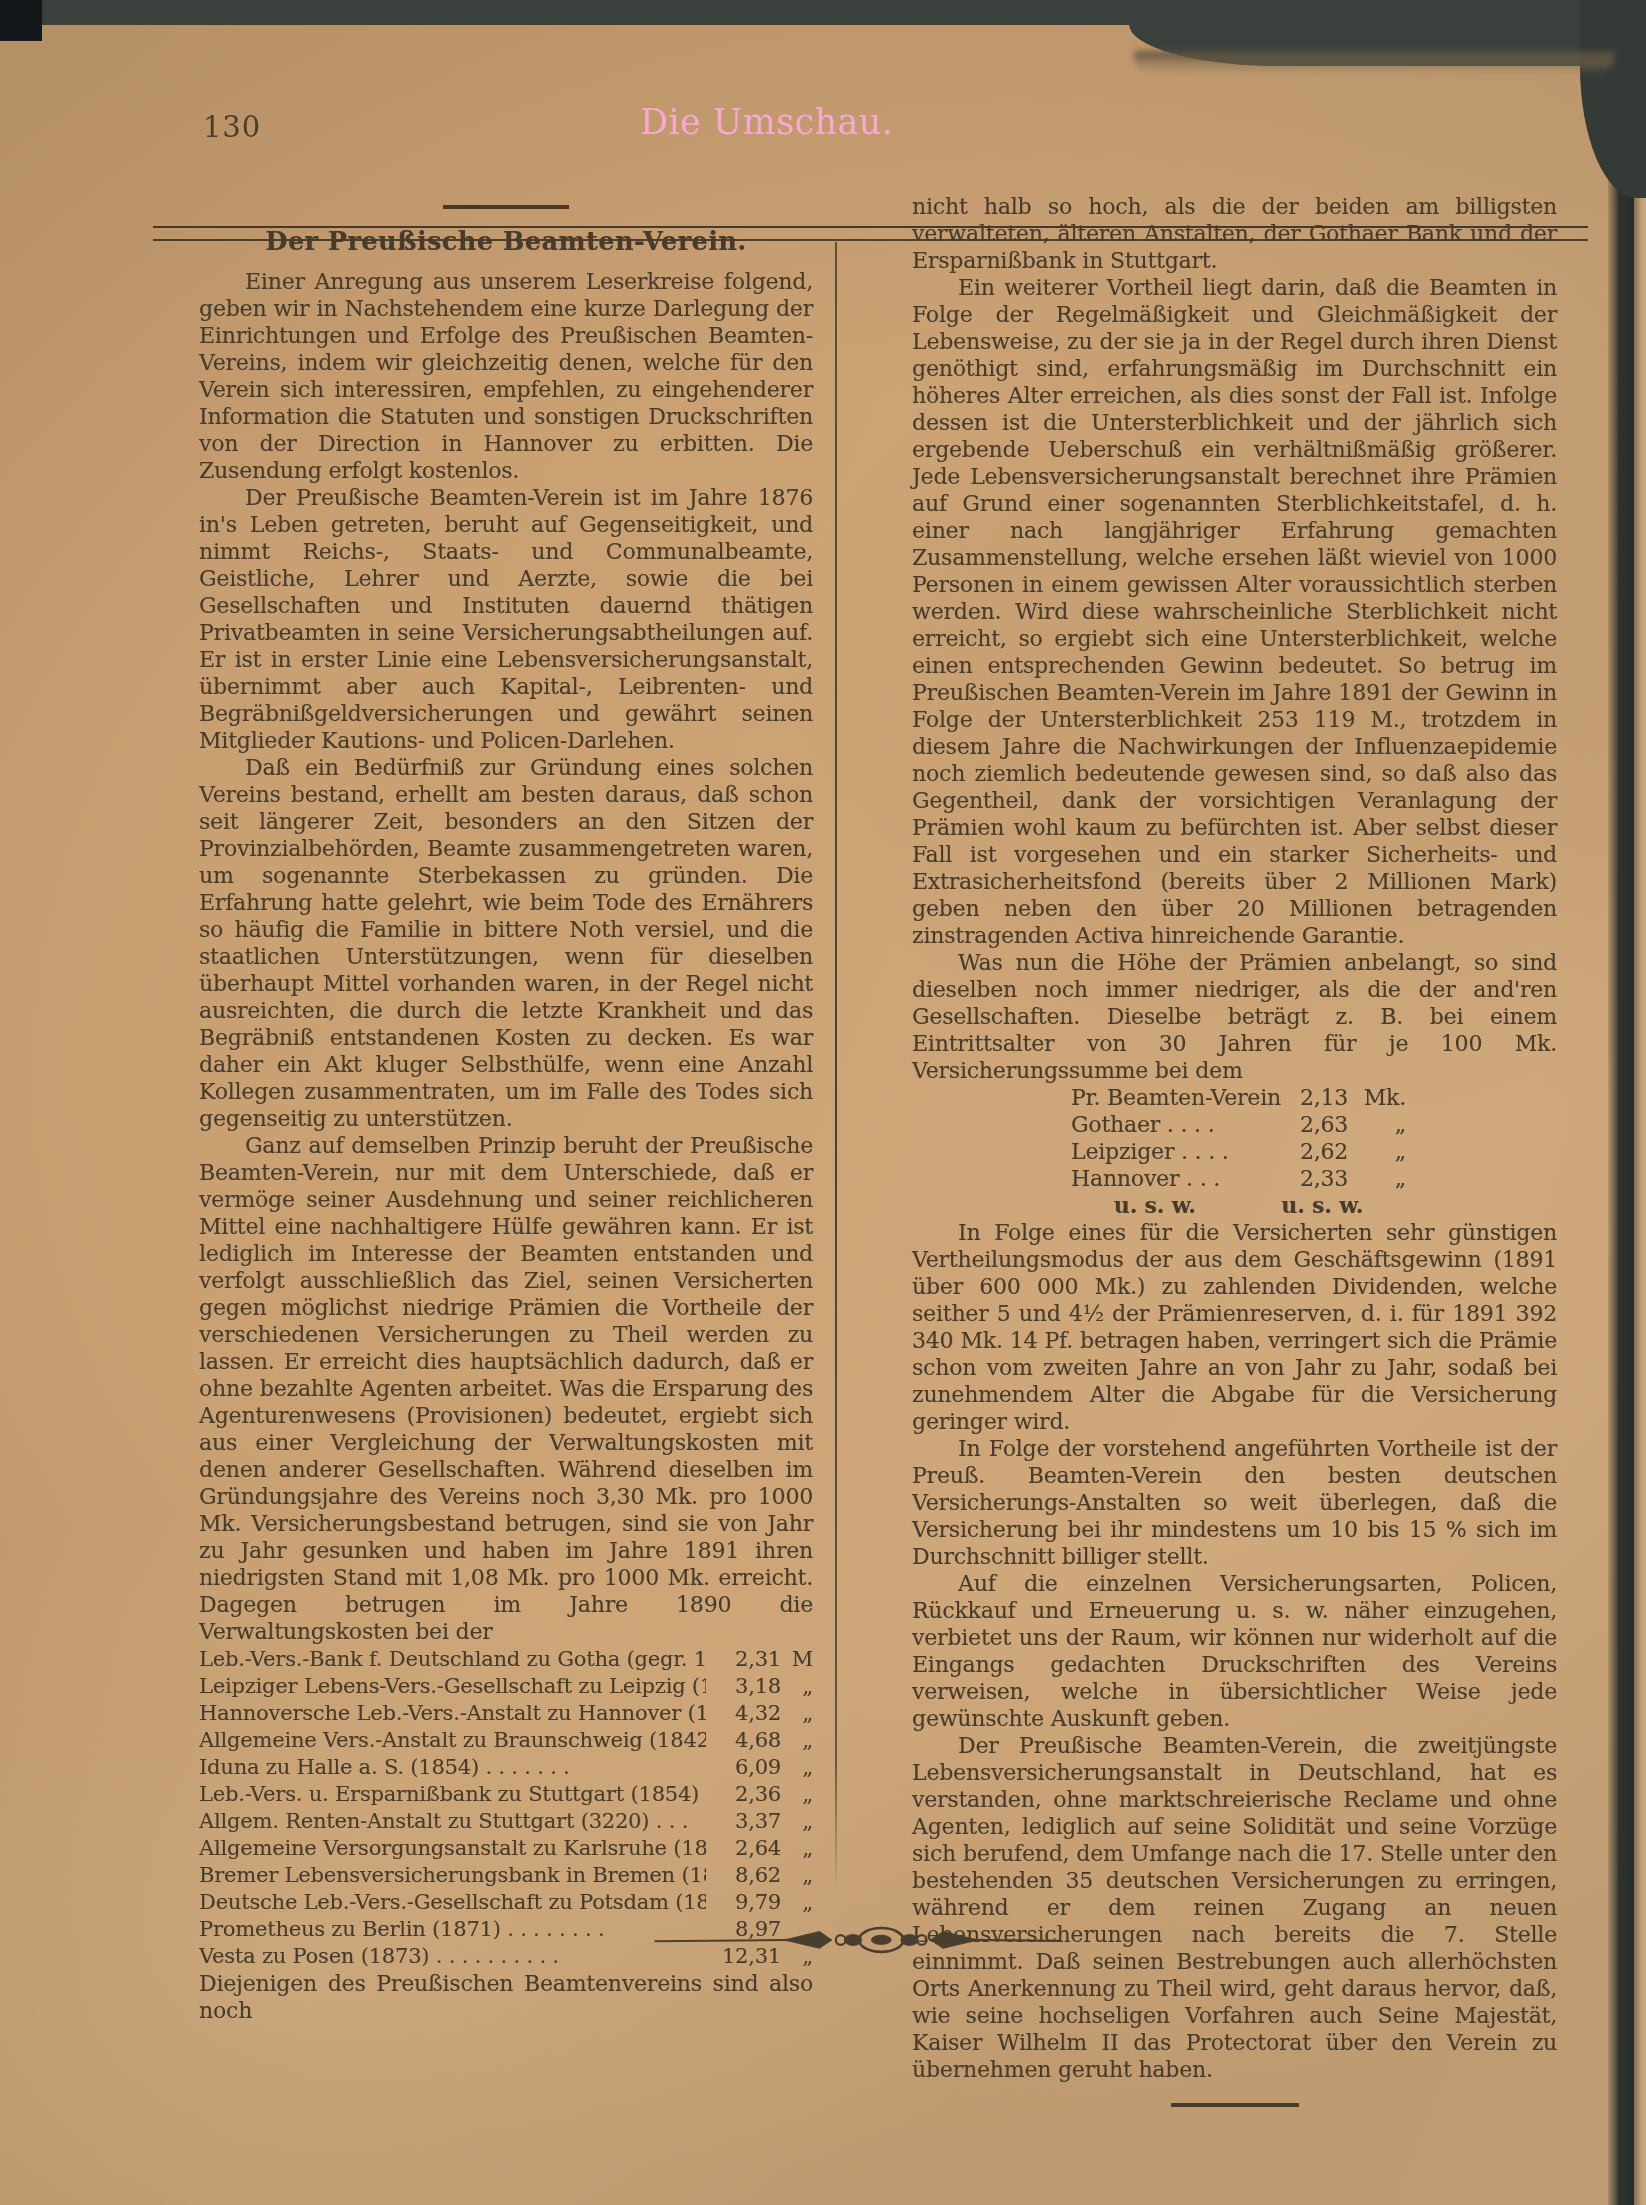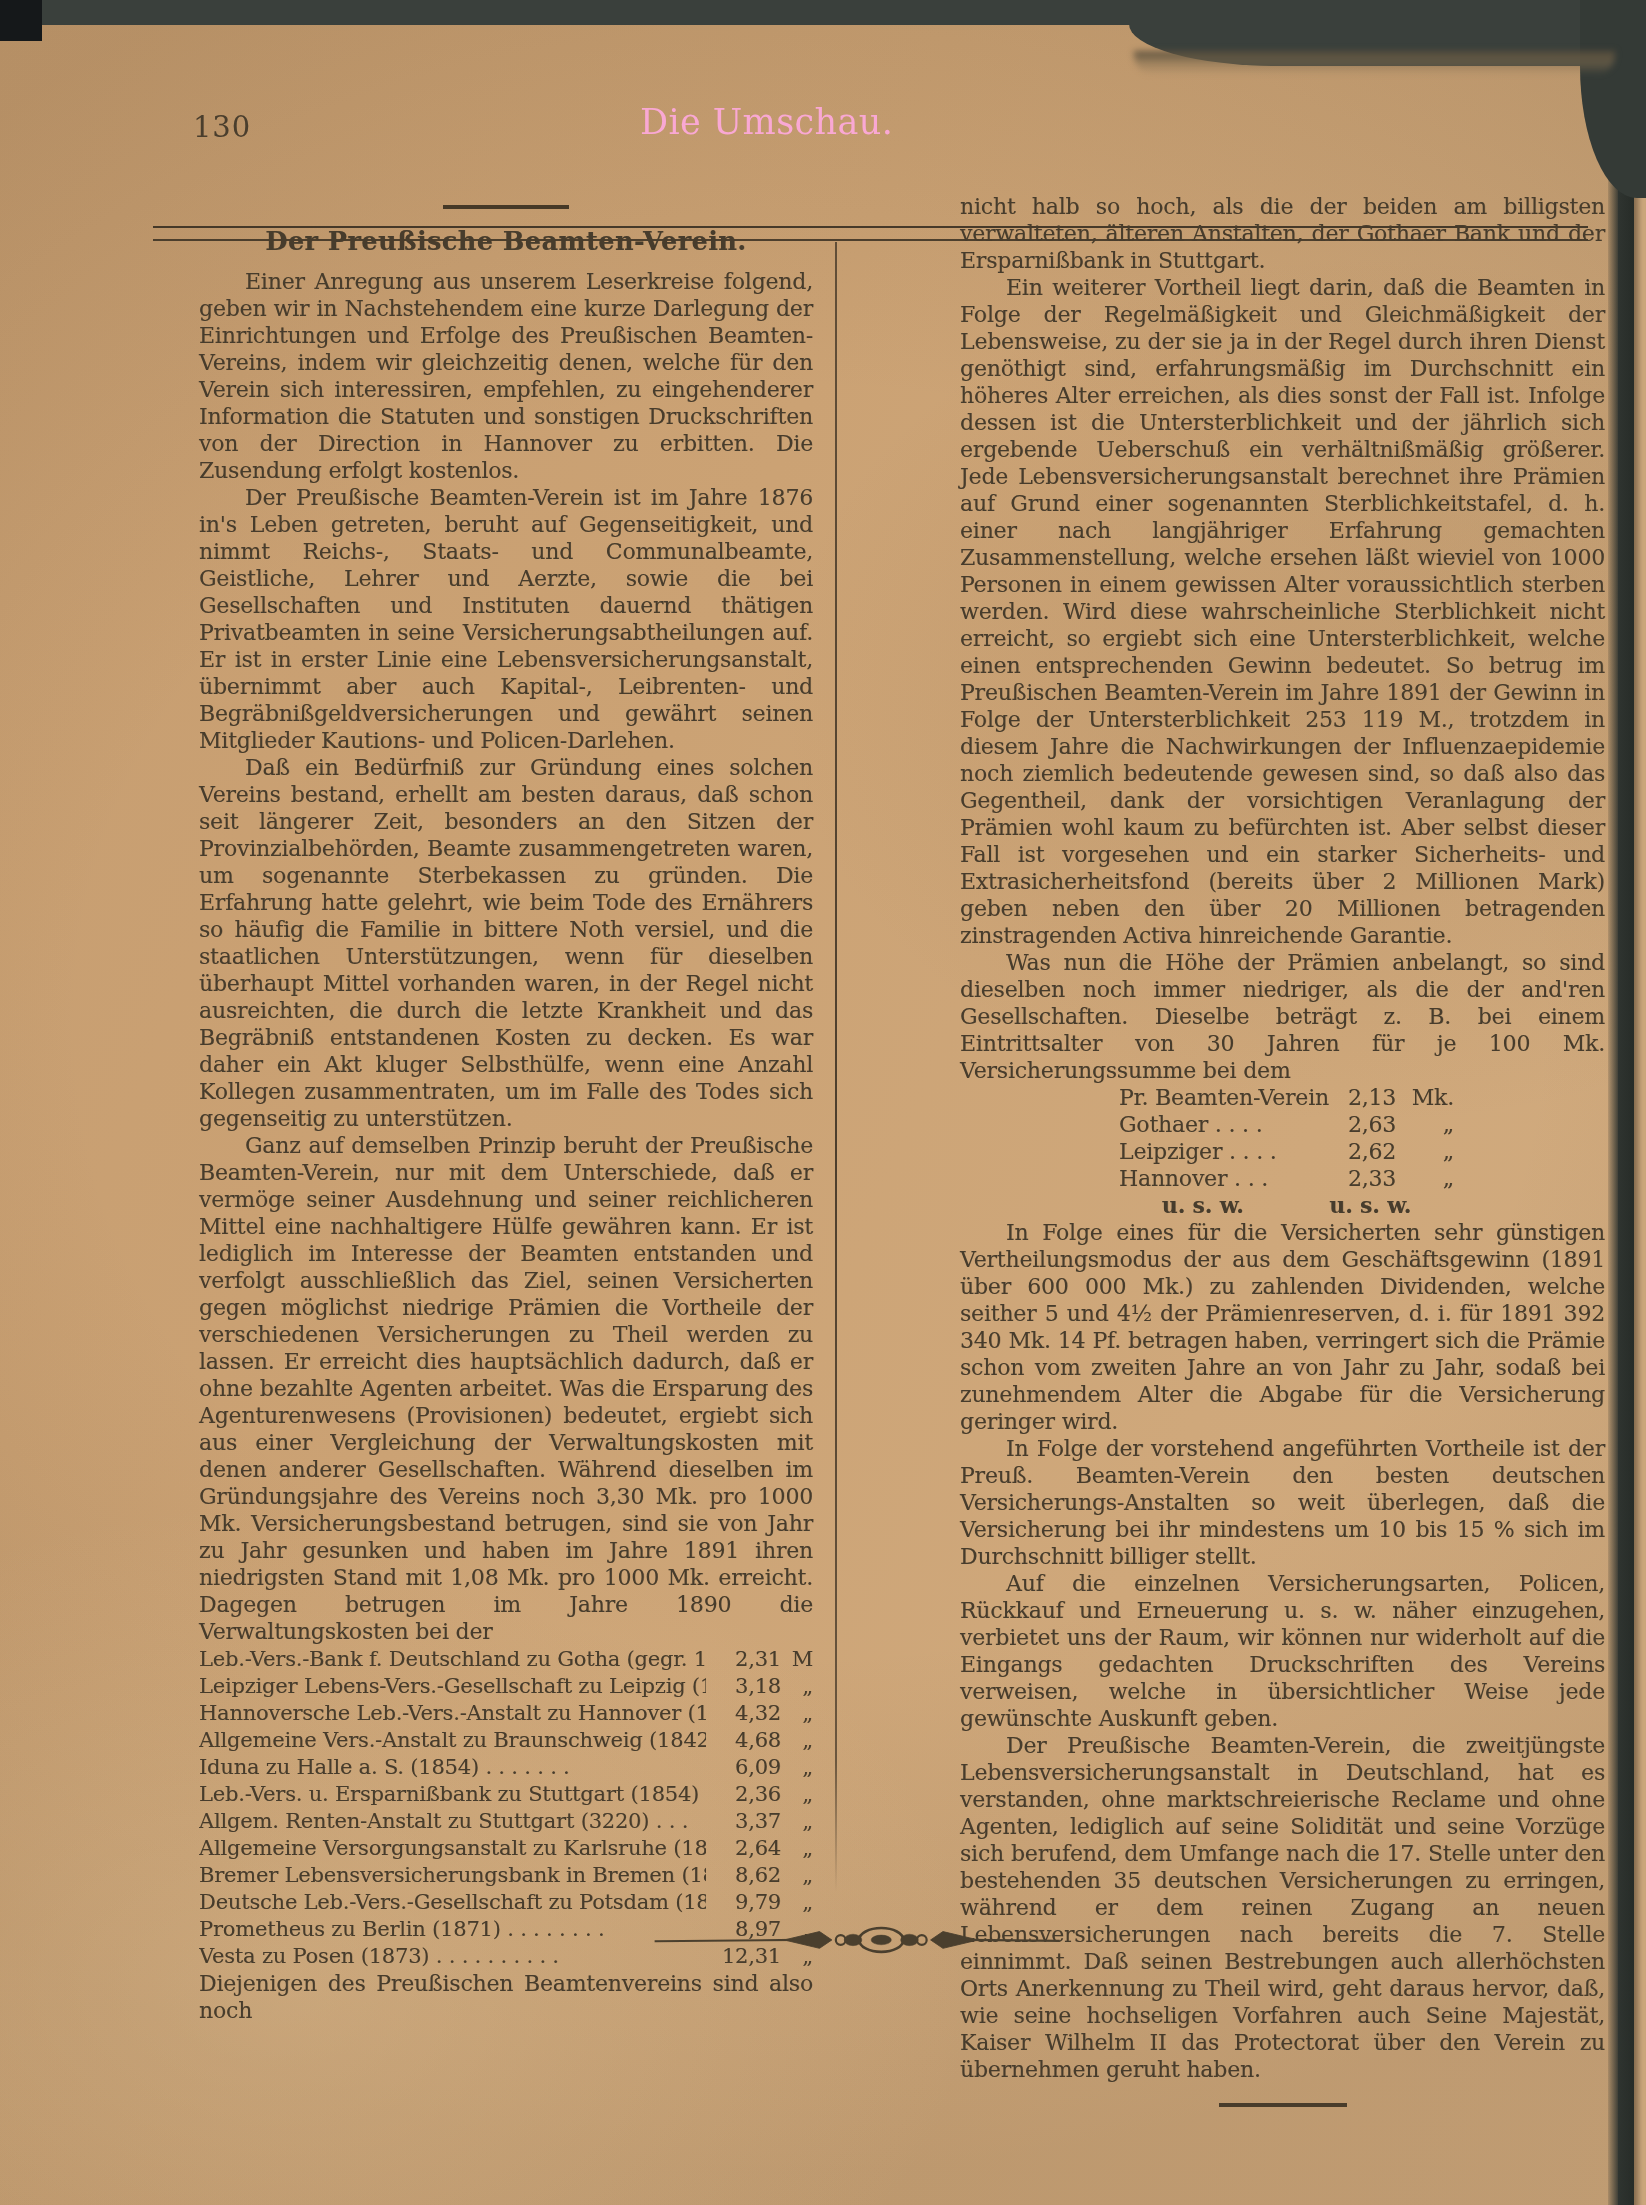--- a/index.html
+++ b/index.html
@@ -20,33 +20,33 @@
   .next-page-sliver{position:absolute;left:1634px;top:62px;width:12.3px;height:2182px;background:#d3ad82;
              box-shadow:inset 4.4px 0 7px rgba(60,45,30,.55);z-index:5;}
   
   .page{position:absolute;left:0;top:23px;width:1618px;height:2221px;z-index:1;
         background:
           radial-gradient(ellipse 1147px 794px at 18% 88%, rgba(236,208,164,.28), rgba(0,0,0,0) 60%),
           radial-gradient(ellipse 970px 706px at 85% 30%, rgba(120,88,50,.14), rgba(0,0,0,0) 62%),
           radial-gradient(ellipse 1323px 1147px at 50% 45%, rgba(0,0,0,0) 55%, rgba(96,72,44,.16) 100%),
           linear-gradient(112deg,#c69d70 0%,#cba274 38%,#cfa87b 70%,#d2ac80 100%);}
   
-  .page-number{position:absolute;left:193px;top:110px;font-size:29px;color:#4a3e2d;
+  .page-number{position:absolute;left:203px;top:110px;font-size:29px;color:#4a3e2d;
                letter-spacing:0.9px;z-index:2;}
   .masthead{position:absolute;left:640px;top:102px;width:318px;text-align:left;font-size:35px;
             font-weight:normal;color:#f9a8d4;z-index:2;letter-spacing:0.4px;}
   .double-rule{position:absolute;left:153px;top:226px;width:1435px;height:10.6px;z-index:2;
                border-top:2.6px solid rgba(48,40,29,.85);border-bottom:2.6px solid rgba(48,40,29,.8);}
   .column-divider{position:absolute;left:835px;top:242px;width:1.8px;height:1650px;z-index:2;
                background:linear-gradient(to bottom,rgba(54,44,31,.7),rgba(54,44,31,.85) 55%,rgba(54,44,31,.65) 92%,rgba(54,44,31,0));}
   
   .col{position:absolute;top:193px;z-index:2;color:#473c2c;font-size:22px;line-height:27px;
        letter-spacing:-0.2px;text-align:justify;text-shadow:0.3px 0.3px 0 rgba(71,60,44,.35);}
   .col-left{left:199px;width:614px;}
-  .col-right{left:960px;width:645px;}
+  .col-right{left:912px;width:645px;}
   .col p{margin:0;}
   .ind{text-indent:46px;}
   .short-rule{width:126px;height:4.9px;background:rgba(52,43,30,.88);margin:11.5px auto 18.5px auto;}
   .end-rule{width:128px;height:4.4px;background:rgba(52,43,30,.85);margin:20px auto 0 auto;}
   .article-heading{text-align:center;text-indent:0;font-size:25.6px;font-weight:bold;
                    letter-spacing:0.4px;margin:0 0 13.2px 0 !important;}
   
   .cost-list{margin-top:0.9px;}
   .cost-row{display:flex;white-space:nowrap;font-size:21px;}
   .cost-name{flex:1;overflow:hidden;}

